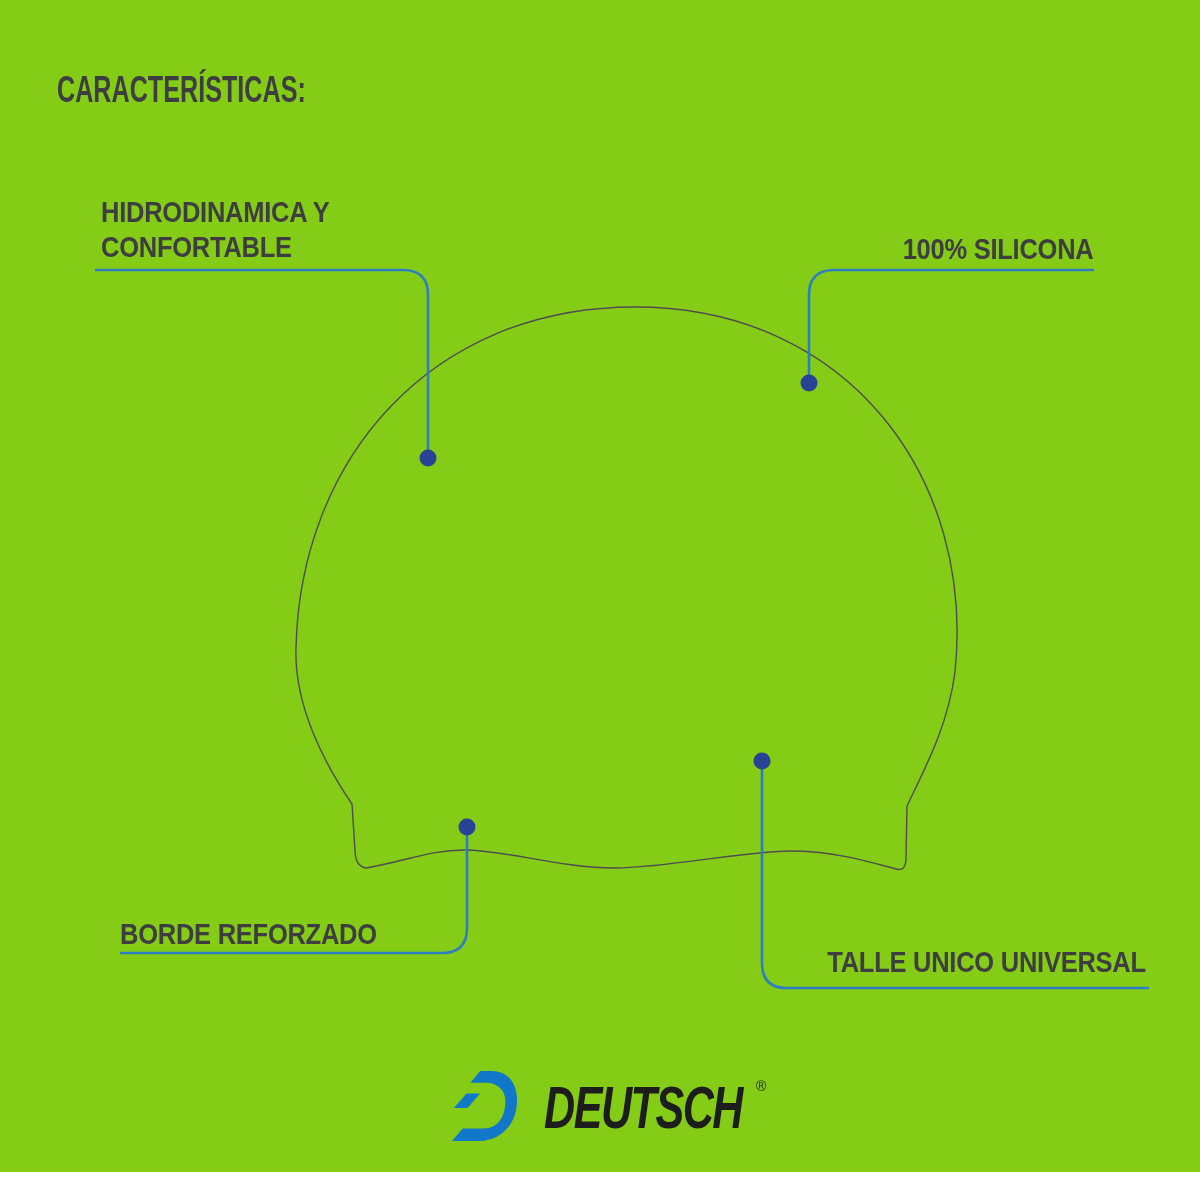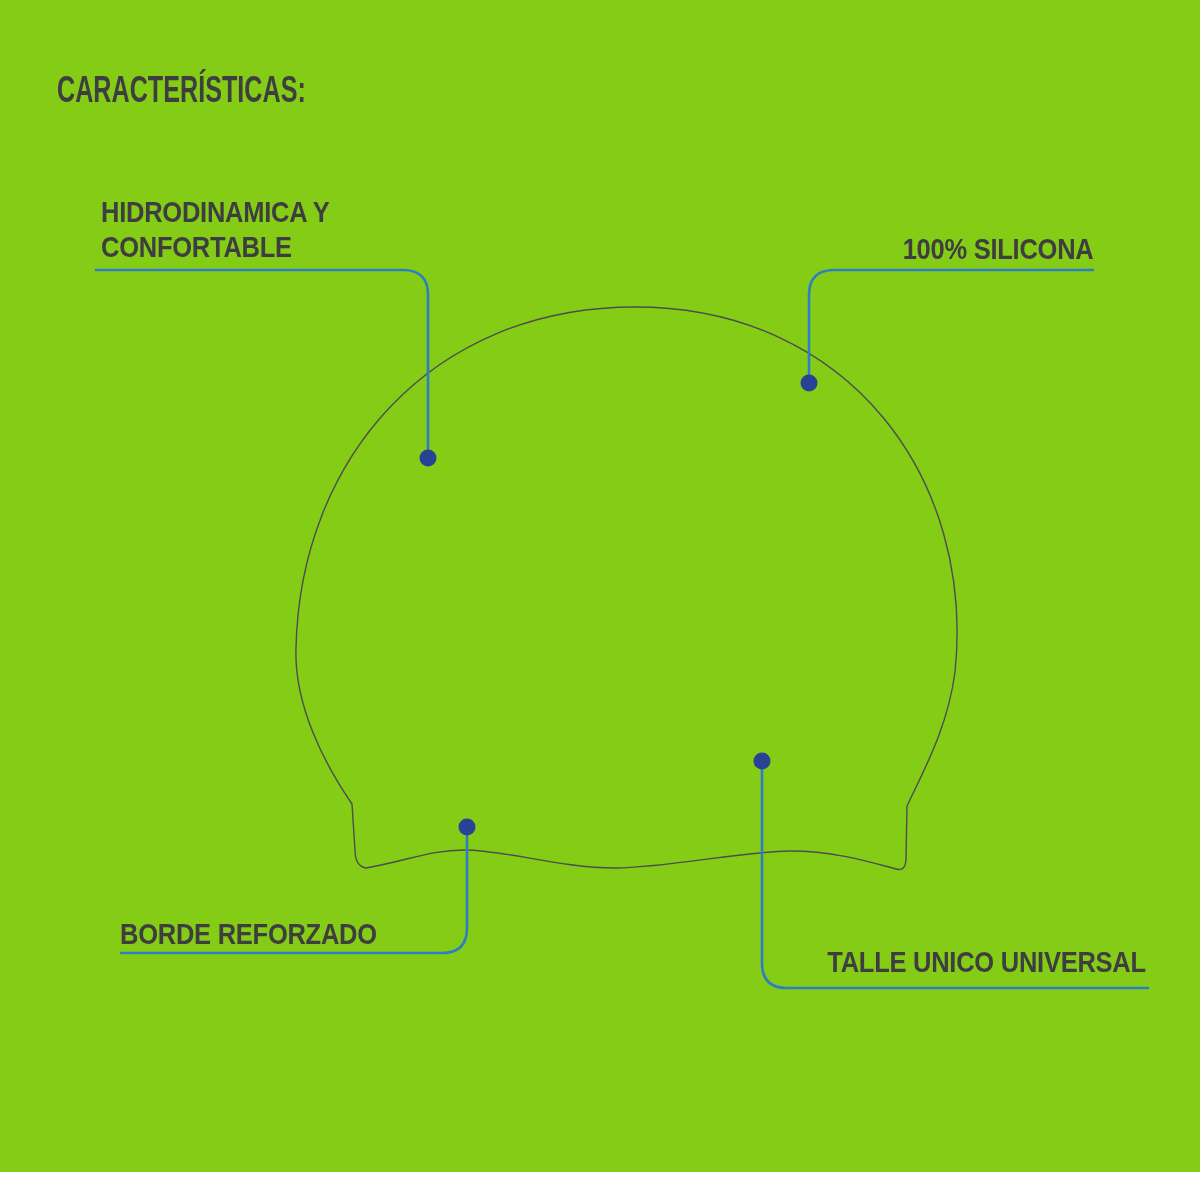--- a/index.html
+++ b/index.html
@@ -118,14 +118,28 @@
   </div>
 
   <div class="label left" id="label-borde">
     <div>BORDE REFORZADO</div>
   </div>
 
   <div class="label right" id="label-talle">
     <div>TALLE UNICO UNIVERSAL</div>
   </div>
 
+  <div class="logo">
+    <svg class="logo-icon" viewBox="0 0 70 80" aria-hidden="true">
+      <path d="M 31 2 L 43 2
+               C 60 2 69 15 69 32
+               C 69 57 52 74 30 74
+               L 2 74 L 13 61 L 35 61
+               C 49 61 57 49 57 33
+               C 57 20 47 14 37 14
+               L 21 14 Z" fill="#1177c9"></path>
+      <path d="M 17 25 L 31 25 L 18 40 L 4 40 Z" fill="#1177c9"></path>
+    </svg>
+    <div class="wordmark">DEUTSCH</div>
+    <div class="reg-mark">®</div>
+  </div>
 
 </div>
 
 </body></html>

